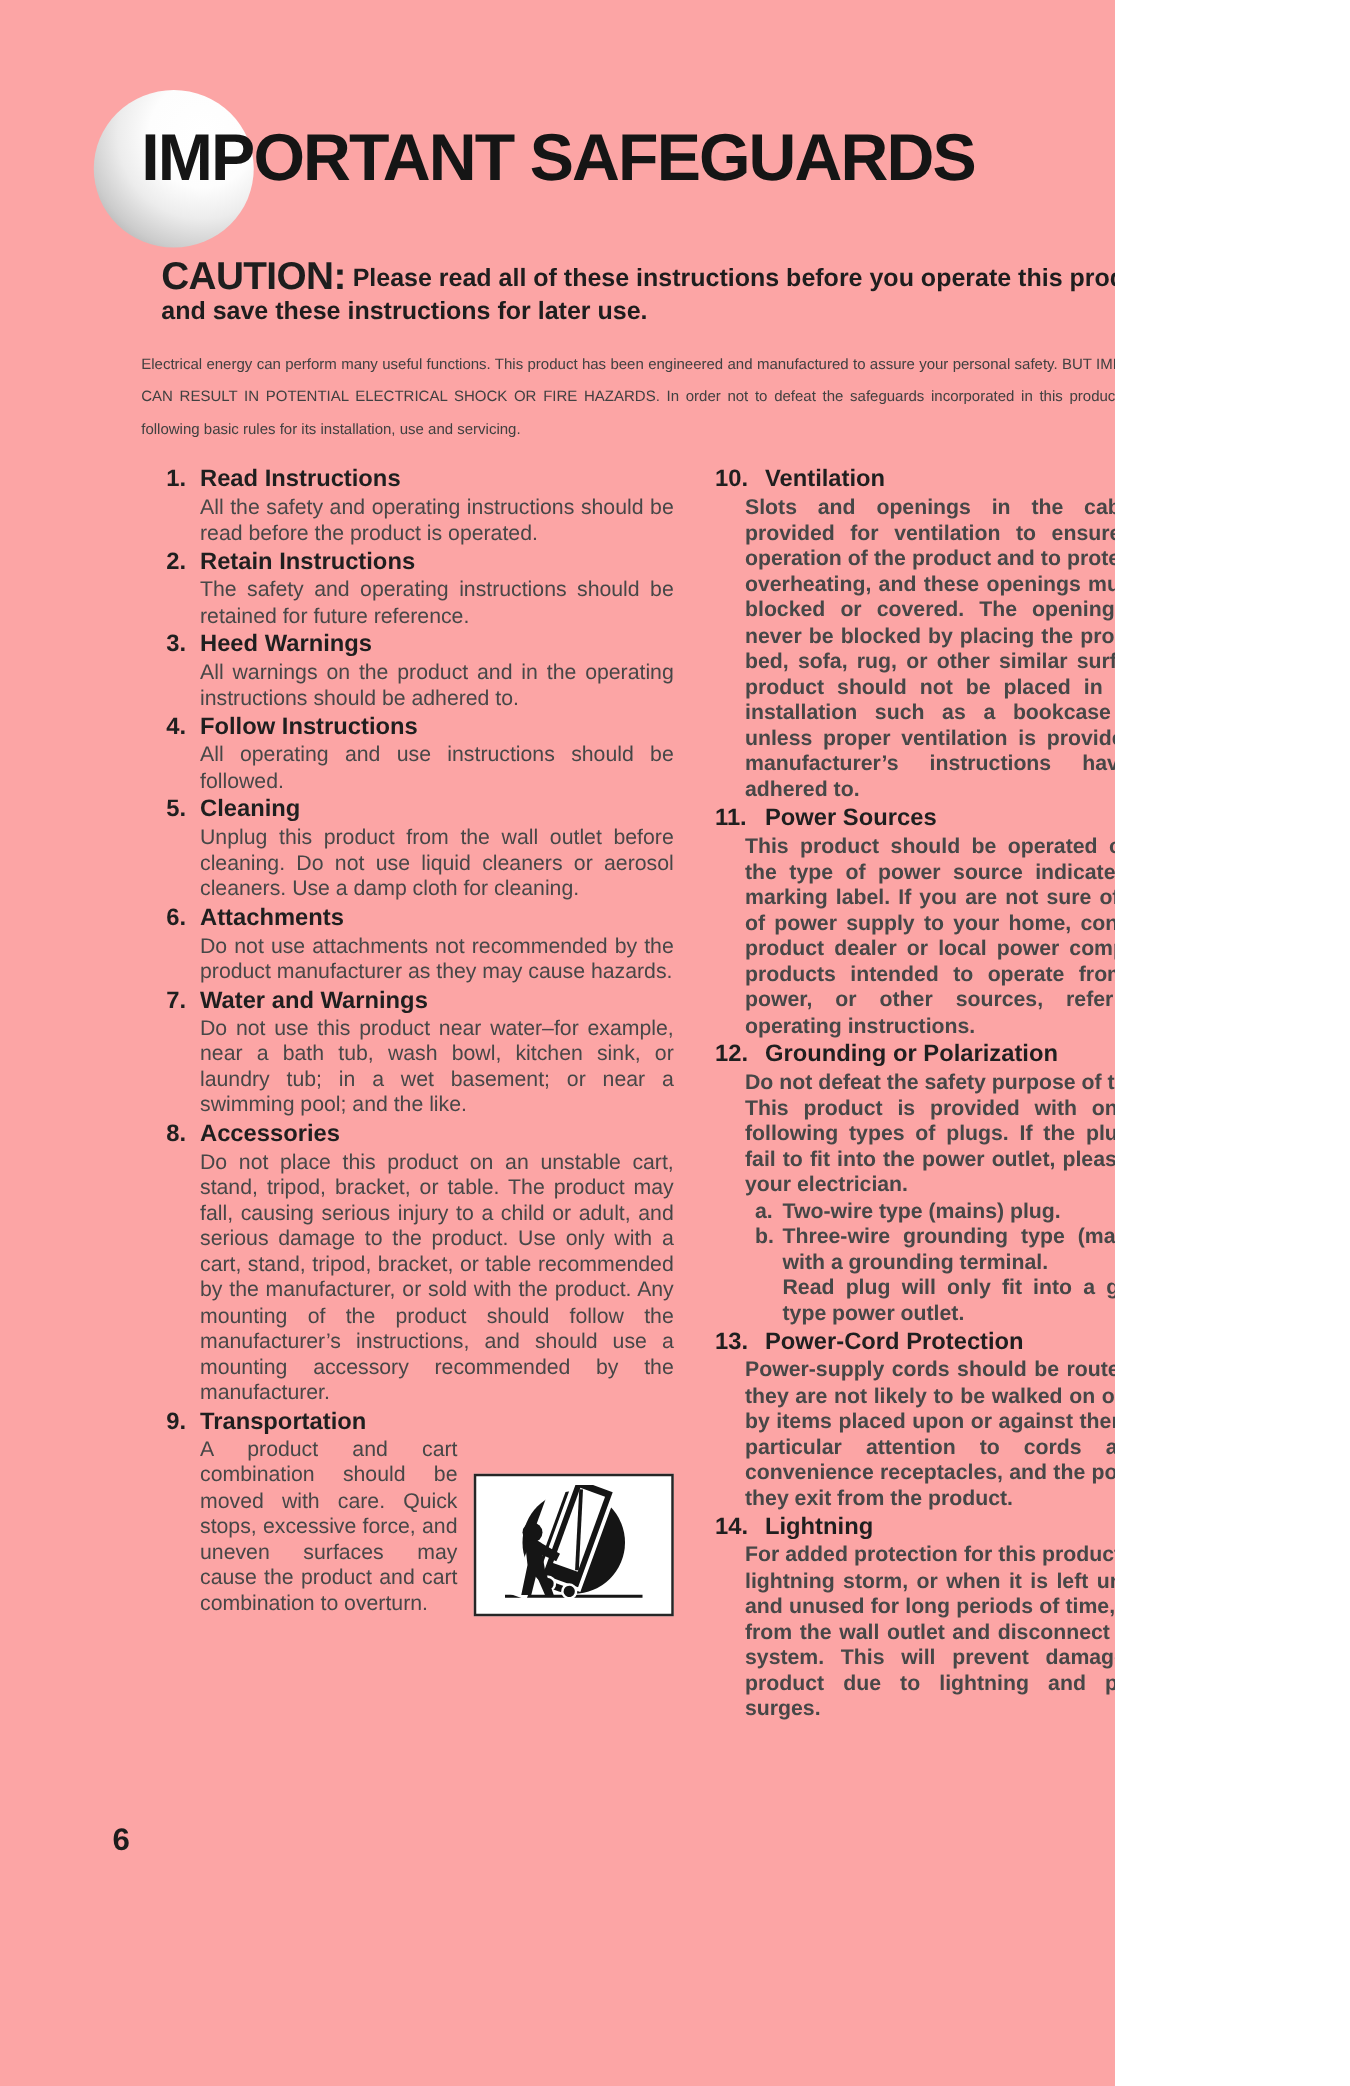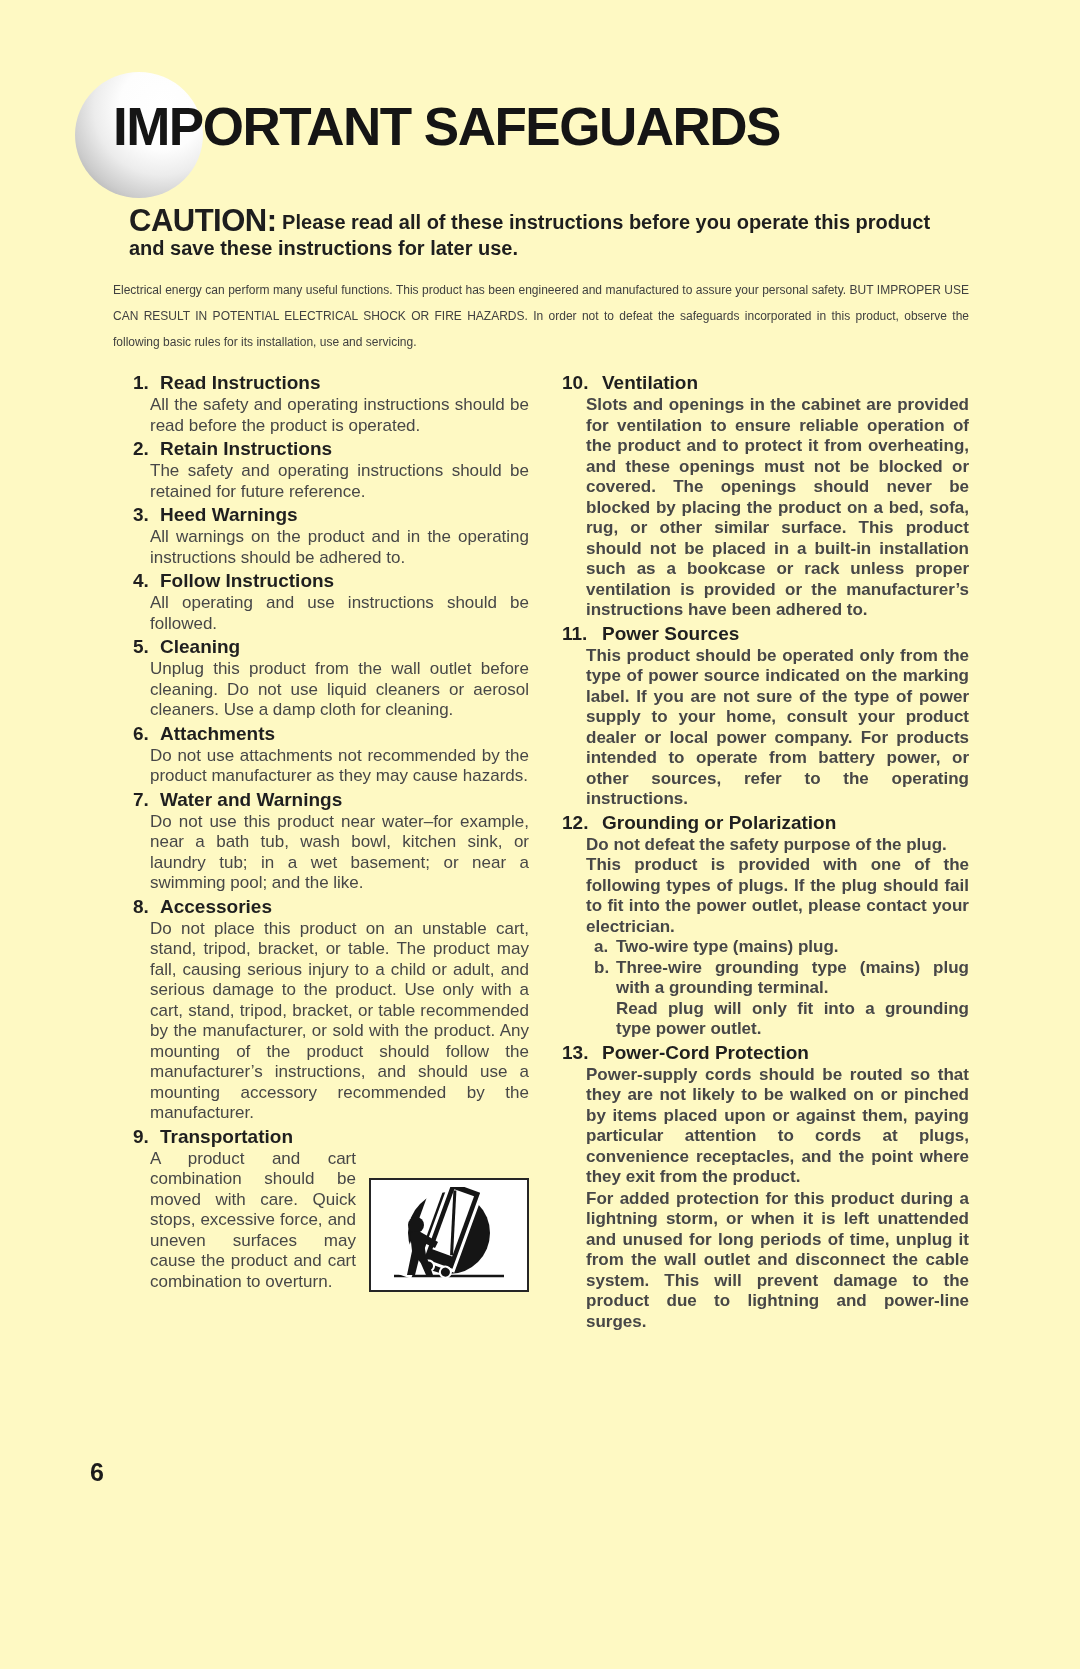--- a/index.html
+++ b/index.html
@@ -1,19 +1,19 @@
 <!DOCTYPE html>
 <html><head>
 <meta charset="utf-8">
 <style>
   html,body{margin:0;padding:0;background:#fff;}
   .page{
     position:relative;
-    width:1080px;height:1669px;
-    background:#fef9c3;
+    width:892px;height:1669px;
+    background:#fca5a5;
     font-family:"Liberation Sans", sans-serif;
     overflow:hidden;
     color:#3e3e3e;
   }
   .content{position:absolute;left:113px;top:0;width:856px;}
   
   .sphere{
     position:absolute;left:75px;top:72px;width:128px;height:126px;
     border-radius:50%;
     background:radial-gradient(circle at 68% 28%, #ffffff 0%, #fdfdfd 34%, #ececec 54%, #cccccc 74%, #a8a8a8 90%, #9c9c9c 100%);
@@ -38,21 +38,21 @@
     display:grid;grid-template-columns:1fr 1fr;column-gap:26px;
     margin-top:16px;
   }
   .col-left{padding-left:20px;}
   .col-right{padding-left:7px;}
   .item{margin-bottom:1px;}
   .ihead{display:flex;font-weight:700;font-size:19px;line-height:24px;color:#1f1f1f;}
   .col-left .num{width:27px;flex:none;}
   .col-right .num{width:40px;flex:none;}
   .ibody{font-size:17px;line-height:20.5px;text-align:justify;color:#474747;}
-  .col-left .ibody{margin-left:17px;}
+  .col-left .ibody{margin-left:27px;}
   .col-right .ibody{margin-left:24px;font-weight:bold;}
   .sub{display:flex;margin-left:8px;}
   .slabel{width:22px;flex:none;}
   .stext{flex:1;text-align:justify;}
   .snote{margin-left:30px;text-align:justify;}
   
   .row9{display:flex;align-items:flex-end;}
   .t9{width:206px;flex:none;text-align:justify;}
   .cart-box{
     width:156px;height:110px;border:2px solid #262626;margin-left:13px;margin-top:3px;
@@ -214,20 +214,24 @@
 
         <div class="item">
           <div class="ihead">
               <span class="num">13.</span>
               <span>Power-Cord Protection</span>
             </div>
           <div class="ibody">Power-supply cords should be routed so that they are not likely to be walked on or pinched by items placed upon or against them, paying particular attention to cords at plugs, convenience receptacles, and the point where they exit from the product.</div>
         </div>
 
         <div class="item">
+          <div class="ihead">
+              <span class="num">14.</span>
+              <span>Lightning</span>
+            </div>
           <div class="ibody">For added protection for this product during a lightning storm, or when it is left unattended and unused for long periods of time, unplug it from the wall outlet and disconnect the cable system. This will prevent damage to the product due to lightning and power-line surges.</div>
         </div>
 
       </div>
     </div>
   </div>
 
   <div class="page-number">6</div>
 </div>
 

